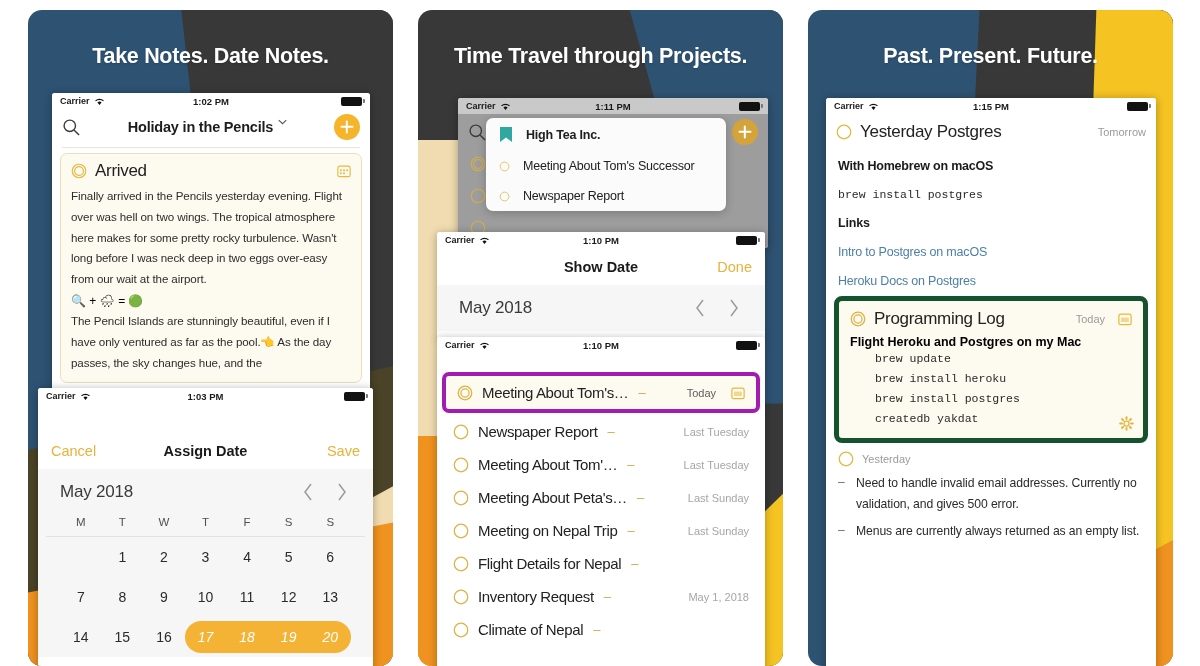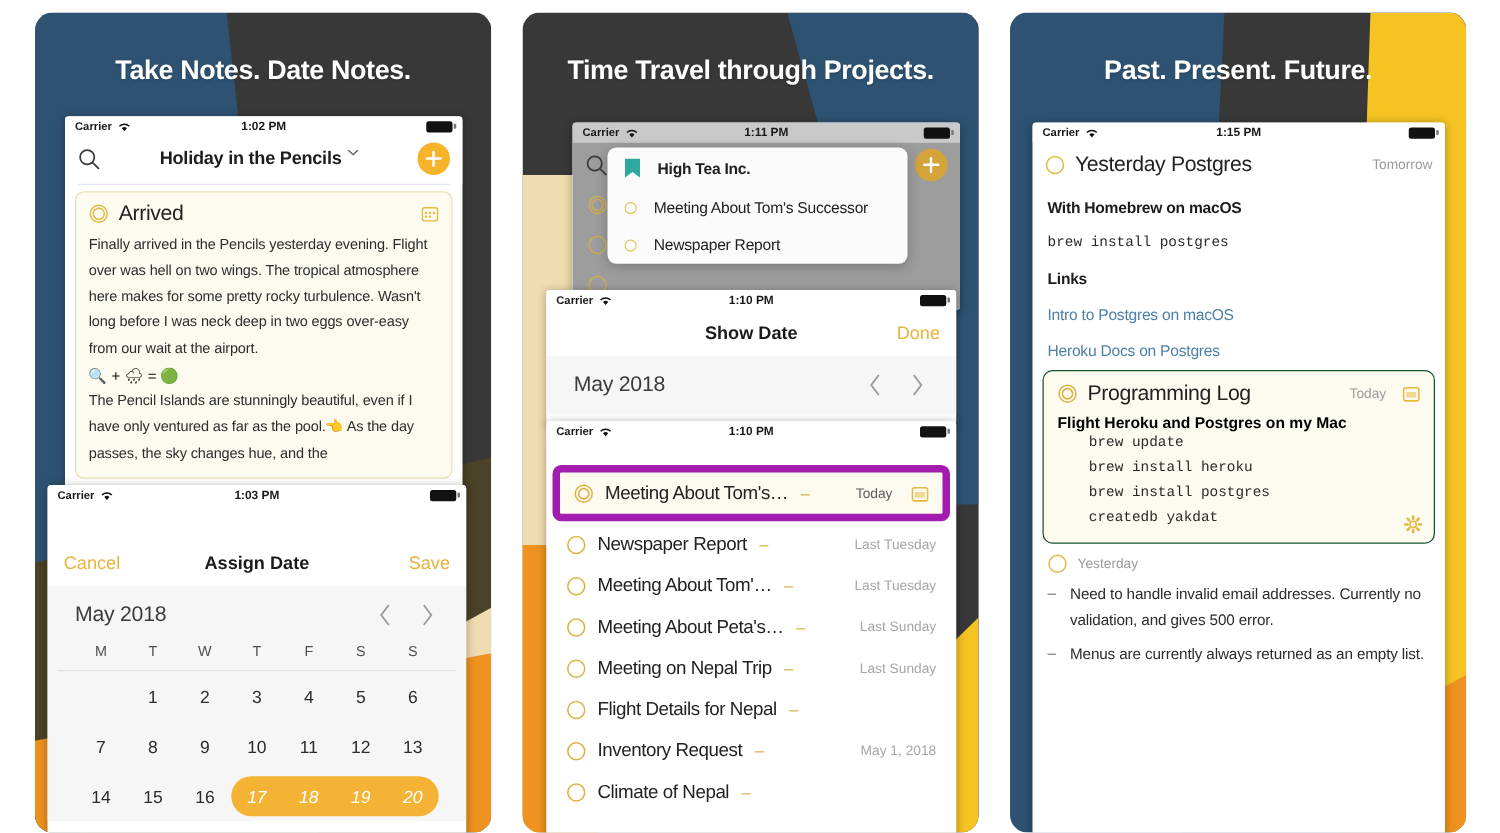--- a/index.html
+++ b/index.html
@@ -142,39 +142,39 @@
     position: absolute; z-index: 1; background: #f5b335;
     top: 4px; bottom: 4px;
   }
 
   
   .listrow {
     display: flex; align-items: center; gap: 9px;
     padding: 8px 11px; margin: 0 5px;
   }
   .listrow.active {
-    background: #fdfaef; border: 6px solid #a21caf; border-radius: 7px; margin: 2px 5px;
+    background: #fdfaef; border: 4px solid #a21caf; border-radius: 7px; margin: 2px 5px;
   }
   .listrow .lname { font-size: 15px; color: #222; letter-spacing: -0.35px; }
   .listrow .dash { font-size: 13px; color: #d8a93c; margin: 0 1px; }
   .listrow .ldate { margin-left: auto; font-size: 11px; color: #a6a6a6; }
   .listrow .ldate.today { color: #5d5d5d; }
 
   
   .doc { padding: 6px 12px 0 12px; }
   .doc h4 { font-size: 12.5px; color: #1b1b1b; font-weight: bold; letter-spacing: -0.2px; }
   .doc .code {
     font-family: "Liberation Mono", monospace;
     font-size: 11.5px; color: #2a2a2a; letter-spacing: 0px;
   }
   .doc .link { font-size: 12.5px; color: #4d7fa8; letter-spacing: -0.2px; }
   .doc .sp { height: 15px; }
   .doc .sp-s { height: 9px; }
   .logcard {
-    margin: 8px 8px 0 8px; border: 1px solid #14532d; border-radius: 8px;
+    margin: 8px 8px 0 8px; border: 5px solid #14532d; border-radius: 8px;
     background: #fdfaef; padding: 8px 11px 9px 11px; position: relative;
   }
   .logcard .codeline { font-family: "Liberation Mono", monospace; font-size: 11.5px; color: #2a2a2a; padding-left: 25px; line-height: 20px; }
   .gear { position: absolute; right: 9px; bottom: 7px; width: 15px; height: 15px; }
   .bugcard { padding: 8px 12px 0 12px; }
   .bugitem { display: flex; gap: 10px; margin-top: 6px; }
   .bugitem .bdash { font-size: 12px; color: #666; flex: 0 0 8px; padding-top: 2px; }
   .bugitem .btxt { font-size: 12.2px; line-height: 21px; color: #2b2b2b; letter-spacing: -0.1px; }
 </style>
 </head>

